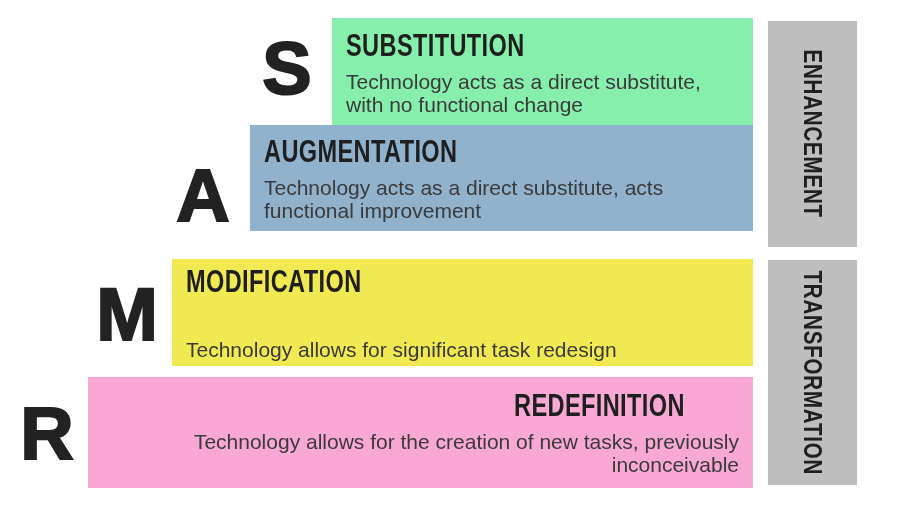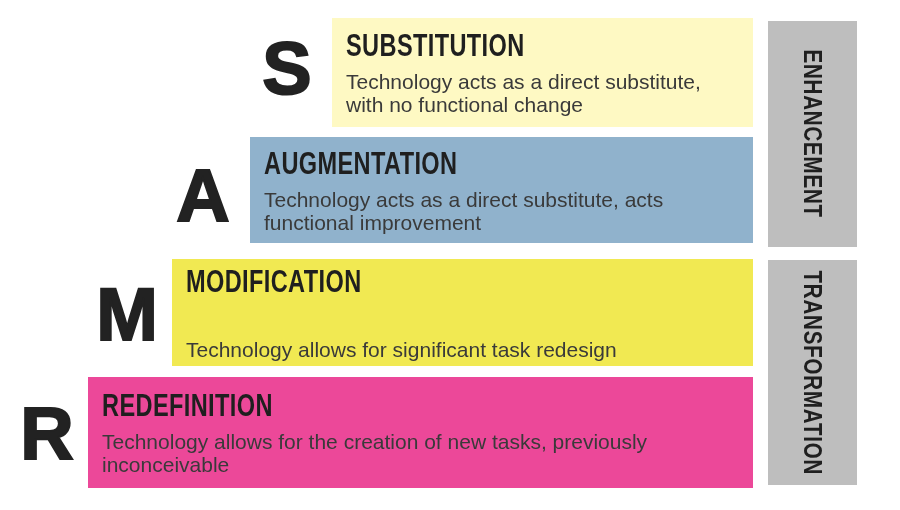--- a/index.html
+++ b/index.html
@@ -18,21 +18,21 @@
   
   .bar {
     position: absolute;
     display: flex;
     flex-direction: column;
     justify-content: center;
     box-sizing: border-box;
     padding: 6px 14px;
   }
   .bar-substitution { left: 332px; top: 18px;  width: 421px; height: 109px; }
-  .bar-augmentation { left: 250px; top: 137px; width: 503px; height: 106px; }
+  .bar-augmentation { left: 250px; top: 125px; width: 503px; height: 106px; }
   .bar-modification { left: 172px; top: 259px; width: 581px; height: 107px; }
   .bar-redefinition { left: 88px;  top: 377px; width: 665px; height: 111px; }
 
   .bar-title {
     line-height: 34px;
     white-space: nowrap;
   }
   .bar-title .condense {
     display: inline-block;
     transform: scaleX(0.76);
@@ -91,42 +91,42 @@
 </head>
 <body>
 
 <div class="canvas">
 
   <div class="big-letter letter-s">S</div>
   <div class="big-letter letter-a">A</div>
   <div class="big-letter letter-m">M</div>
   <div class="big-letter letter-r">R</div>
 
-  <div class="bar bar-substitution" style="background-color: #fef9c3;">
+  <div class="bar bar-substitution" style="background-color: #86efac;">
     <div class="bar-title">
       <span class="condense">SUBSTITUTION</span>
     </div>
     <div class="bar-desc">Technology acts as a direct substitute, with no functional change</div>
   </div>
 
   <div class="bar bar-augmentation" style="background-color: rgb(144, 178, 204);">
     <div class="bar-title">
       <span class="condense">AUGMENTATION</span>
     </div>
     <div class="bar-desc">Technology acts as a direct substitute, acts functional improvement</div>
   </div>
 
   <div class="bar bar-modification" style="background-color: rgb(241, 233, 82); gap: 32px;">
     <div class="bar-title">
       <span class="condense">MODIFICATION</span>
     </div>
     <div class="bar-desc">Technology allows for significant task redesign</div>
   </div>
 
-  <div class="bar bar-redefinition" style="background-color: #ec4899;">
+  <div class="bar bar-redefinition" style="background-color: #f9a8d4; text-align: right;">
     <div class="bar-title">
       <span class="condense">REDEFINITION</span>
     </div>
     <div class="bar-desc">Technology allows for the creation of new tasks, previously inconceivable</div>
   </div>
 
   <div class="side-band side-top" style="background-color: rgb(190, 190, 190);">
     <span class="vtext">ENHANCEMENT</span>
   </div>
   <div class="side-band side-bottom" style="background-color: rgb(190, 190, 190);">

